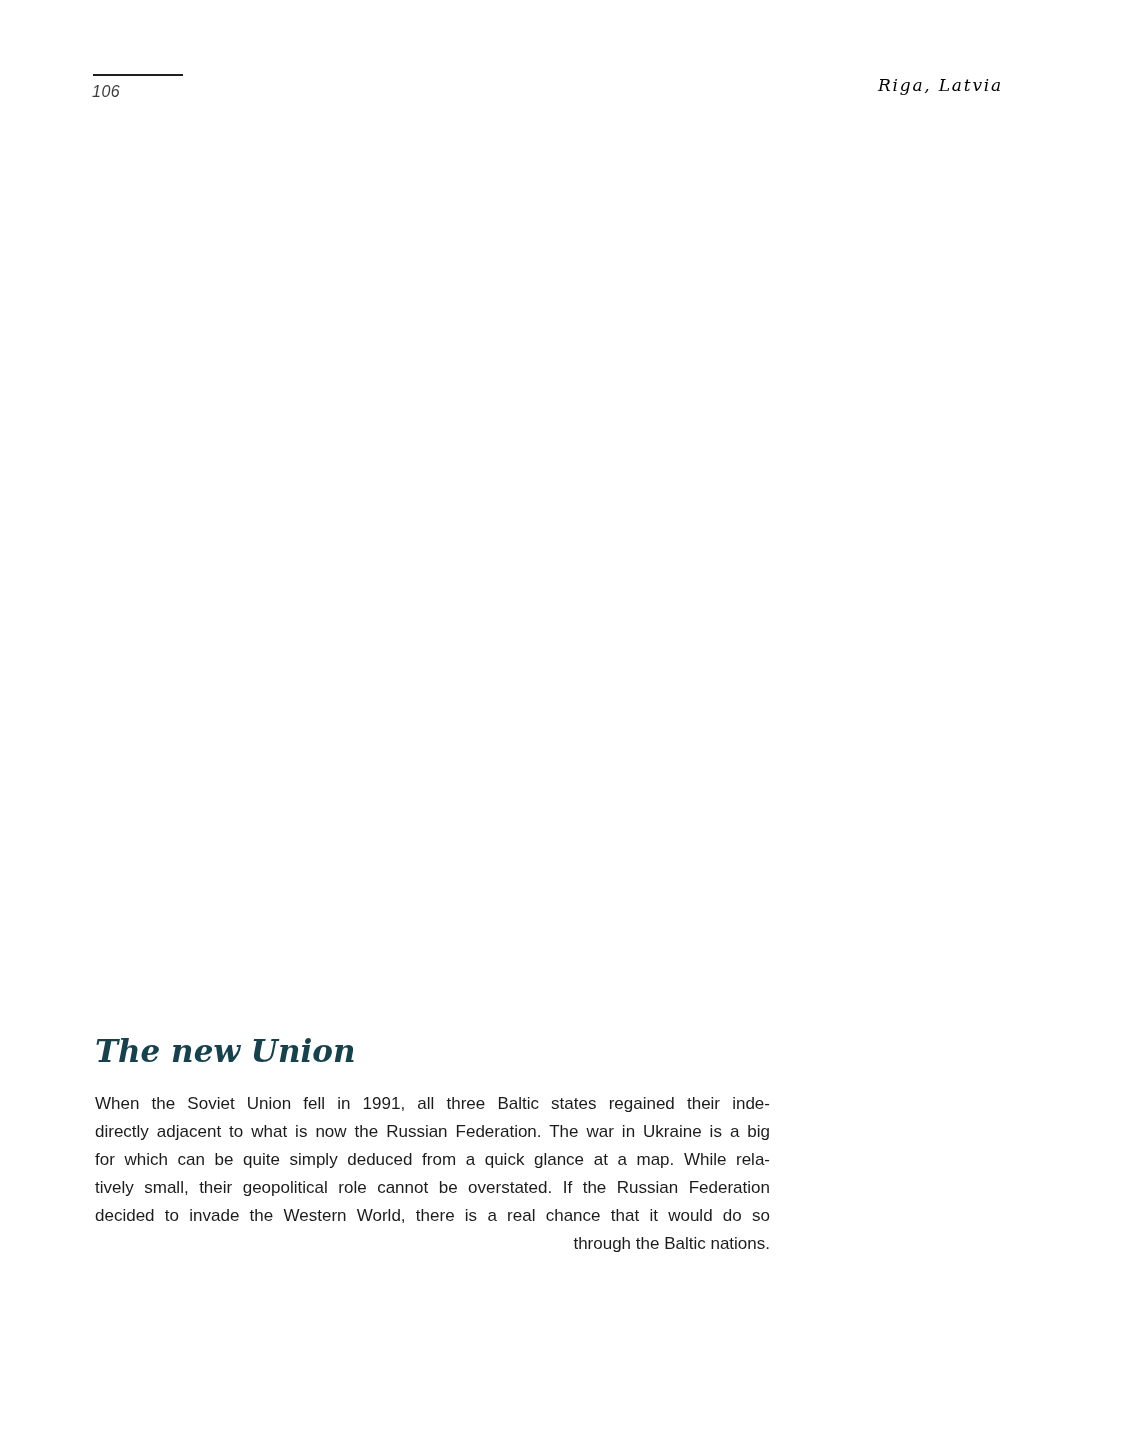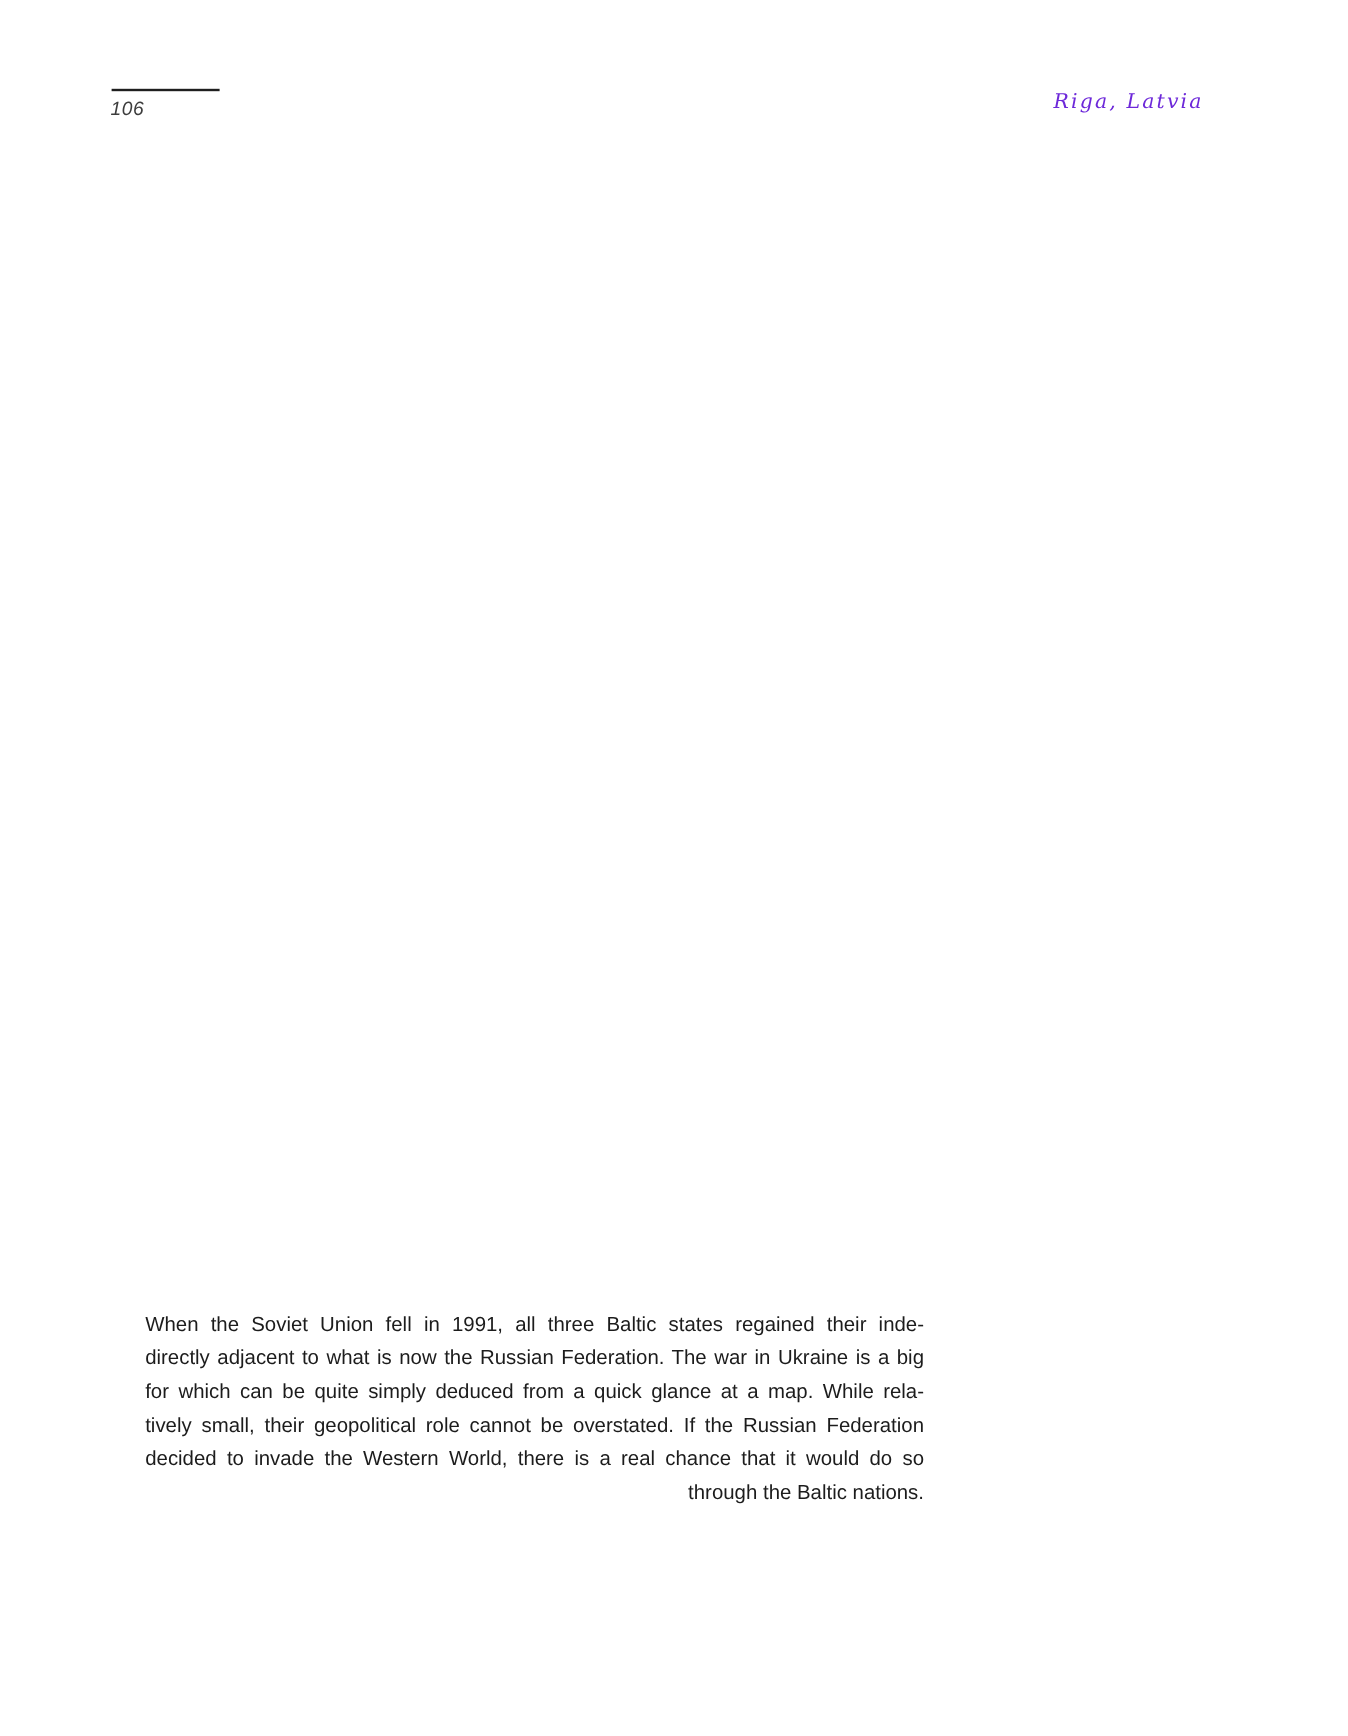--- a/index.html
+++ b/index.html
@@ -39,21 +39,21 @@
   }
 
   .running-header {
     position: absolute;
     right: 120px;
     top: 75px;
     font-family: "DejaVu Serif", "Liberation Serif", serif;
     font-style: italic;
     font-size: 17px;
     letter-spacing: 1.8px;
-    color: #6d28d9;
+    color: #000000;
   }
 
   
   .section-heading {
     position: absolute;
     left: 95px;
     top: 1031px;
     font-family: "DejaVu Serif", "Liberation Serif", serif;
     font-style: italic;
     font-weight: 700;
@@ -71,21 +71,20 @@
     font-size: 17px;
     color: #1c1c1c;
   }
 
   .body-text .line {
     display: block;
     height: 28px;
     line-height: 28px;
     white-space: normal;
     overflow: hidden;
-    margin-left: 26px;
   }
 
   .body-text .line.justified {
     text-align: justify;
     text-align-last: justify;
     text-justify: inter-word;
   }
 
   .body-text .line.last {
     text-align: right;
@@ -95,20 +94,21 @@
 <body>
 
 <div class="page">
 
   <div class="rule"></div>
 
   <div class="page-number">106</div>
 
   <div class="running-header">Riga, Latvia</div>
 
+  <h1 class="section-heading">The new Union</h1>
 
   <div class="body-text">
     <span class="line justified">When the Soviet Union fell in 1991, all three Baltic states regained their inde-</span>
     <span class="line justified">directly adjacent to what is now the Russian Federation. The war in Ukraine is a big</span>
     <span class="line justified">for which can be quite simply deduced from a quick glance at a map. While rela-</span>
     <span class="line justified">tively small, their geopolitical role cannot be overstated. If the Russian Federation</span>
     <span class="line justified">decided to invade the Western World, there is a real chance that it would do so</span>
     <span class="line last">through the Baltic nations.</span>
   </div>
 

